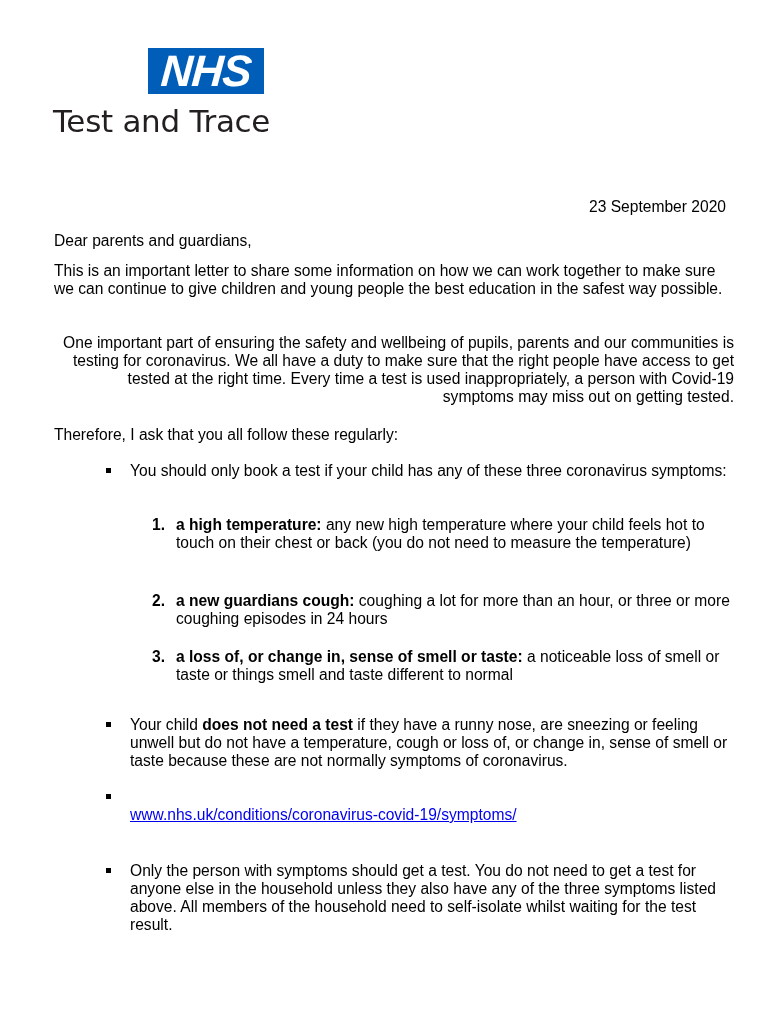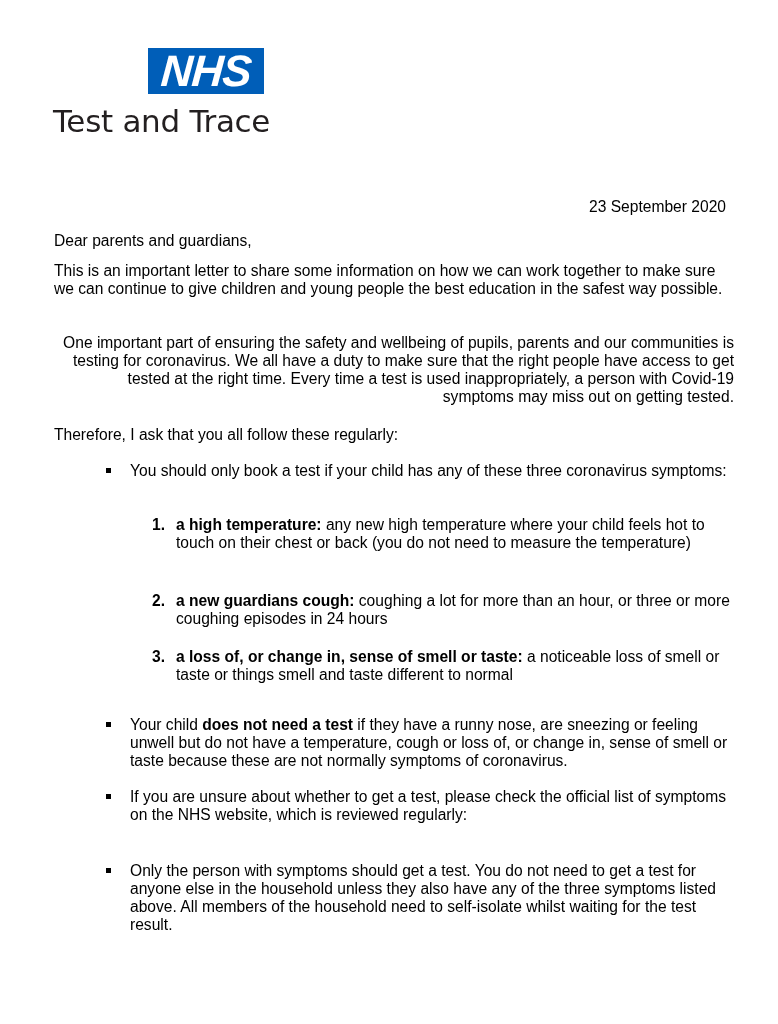--- a/index.html
+++ b/index.html
@@ -82,19 +82,19 @@
   <span class="ntext"><b>a loss of, or change in, sense of smell or taste:</b><span> a noticeable loss of smell or taste or things smell and taste different to normal</span></span>
 </div>
 
 <div class="bullet b2">
   <span class="mark"></span>
   <span class="btext"><span>Your child </span><b>does not need a test</b><span> if they have a runny nose, are  sneezing or feeling unwell but do not have a temperature, cough or loss of, or change in, sense of smell or taste because these are not normally symptoms of coronavirus.</span></span>
 </div>
 
 <div class="bullet b3">
   <span class="mark"></span>
-  <span class="btext"><span>If you are unsure about whether to get a test, please check the official list of symptoms on the NHS website, which is reviewed regularly:</span><br></span>
+  <span class="btext"><br><a class="link">www.nhs.uk/conditions/coronavirus-covid-19/symptoms/</a></span>
 </div>
 
 <div class="bullet b4">
   <span class="mark"></span>
   <span class="btext">Only the person with symptoms should get a test. You do not need to get a test for anyone else in the household unless they also have any of the three symptoms listed above. All members of the household need to self-isolate whilst waiting for the test result.</span>
 </div>
 
 </body></html>

